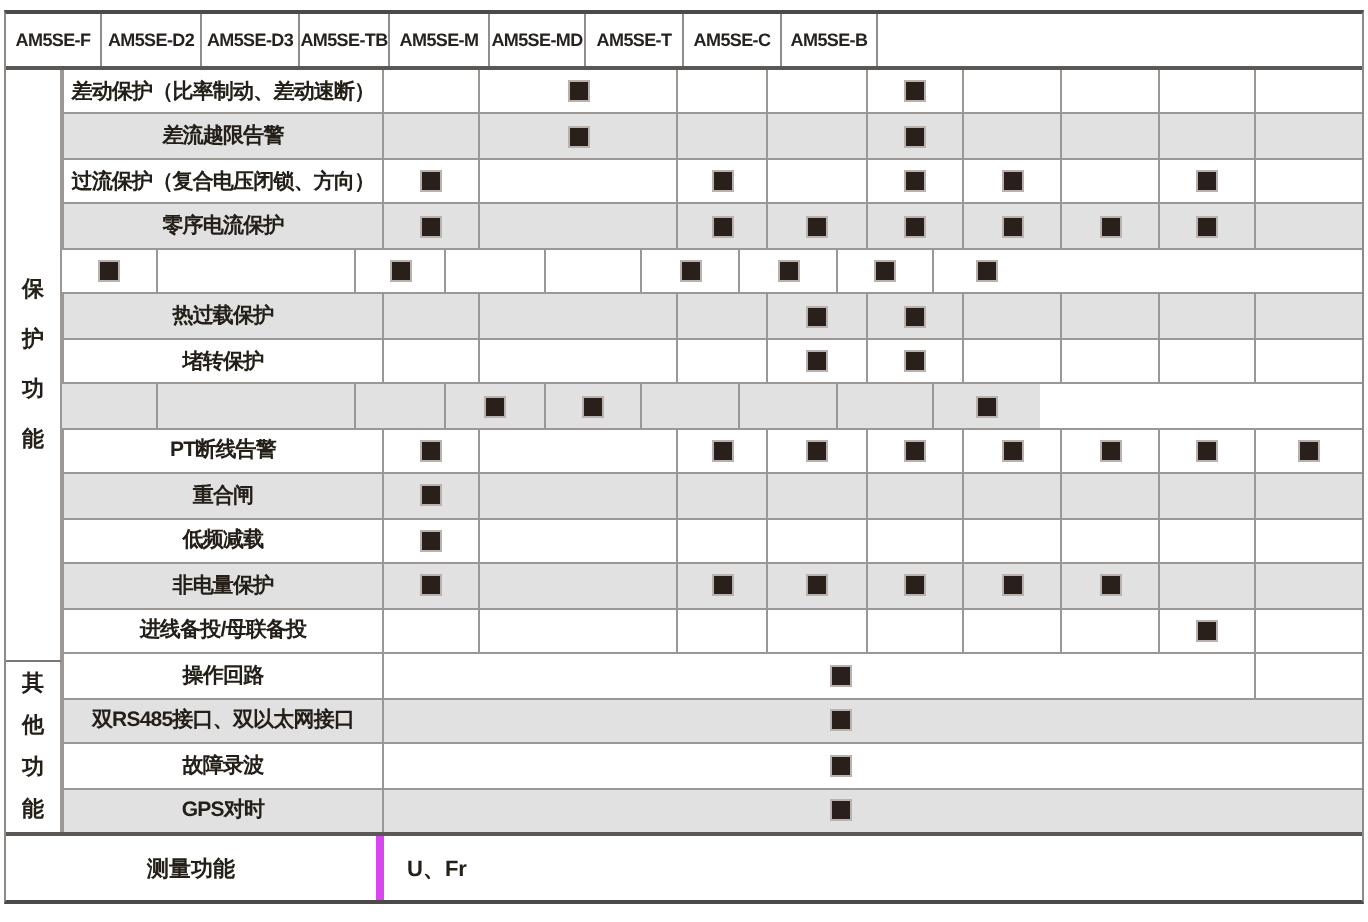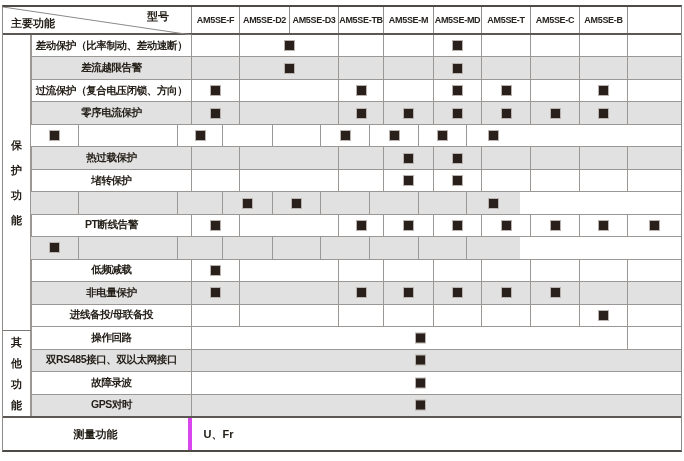--- a/index.html
+++ b/index.html
@@ -51,27 +51,20 @@
   #f-main{width:436px;border-right:1px solid #908d8b;letter-spacing:-0.2px;}
   #f-ub{width:53px;}
 </style>
 </head>
 <body>
 
 <div id="stage">
   <div id="tbl">
 
     <div id="hrow">
-      <div id="diag">
-        <svg width="189" height="28">
-          <line x1="0" y1="0" x2="189" y2="28" stroke="#8d8a88" stroke-width="1"></line>
-        </svg>
-        <span id="lbl-model">型号</span>
-        <span id="lbl-mainfn">主要功能</span>
-      </div>
       <div class="hcell" style="width:48px">AM5SE-F</div>
       <div class="hcell" style="width:50px">AM5SE-D2</div>
       <div class="hcell" style="width:49px">AM5SE-D3</div>
       <div class="hcell" style="width:45px">AM5SE-TB</div>
       <div class="hcell" style="width:50px">AM5SE-M</div>
       <div class="hcell" style="width:48px">AM5SE-MD</div>
       <div class="hcell" style="width:49px">AM5SE-T</div>
       <div class="hcell" style="width:49px">AM5SE-C</div>
       <div class="hcell" style="width:48px">AM5SE-B</div>
       <div class="hcell last" style="width:53px">AM5SE-UB</div>
@@ -275,20 +268,21 @@
           </div>
           <div class="cell" style="width: 48px;">
             <div class="mk"></div>
           </div>
           <div class="cell last" style="width: 53px;">
             <div class="mk"></div>
           </div>
         </div>
         <div class="row odd">
           <div class="cell spacer"></div>
+          <div class="cell label">重合闸</div>
           <div class="cell" style="width: 48px;">
             <div class="mk"></div>
           </div>
           <div class="cell" style="width: 99px;"></div>
           <div class="cell" style="width: 45px;"></div>
           <div class="cell" style="width: 50px;"></div>
           <div class="cell" style="width: 48px;"></div>
           <div class="cell" style="width: 49px;"></div>
           <div class="cell" style="width: 49px;"></div>
           <div class="cell" style="width: 48px;"></div>

